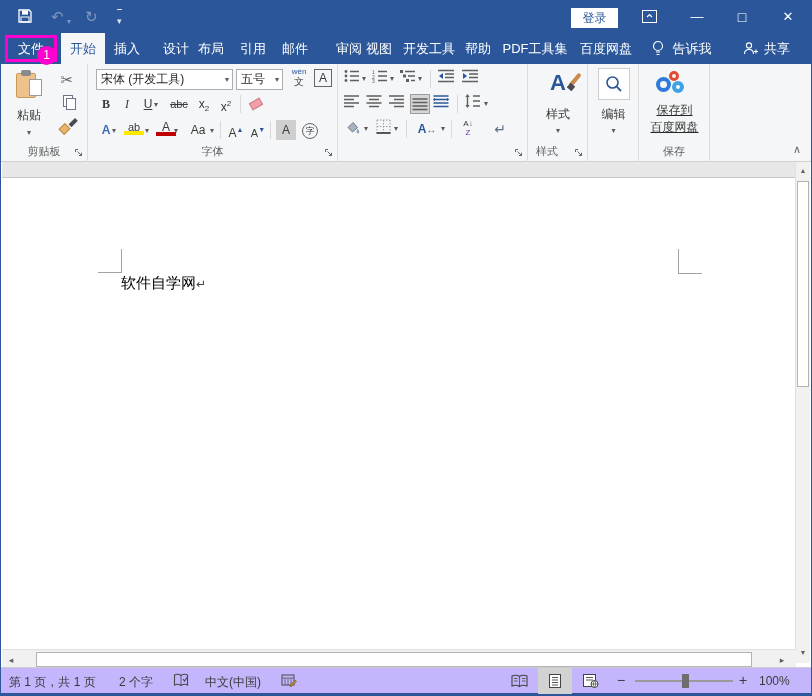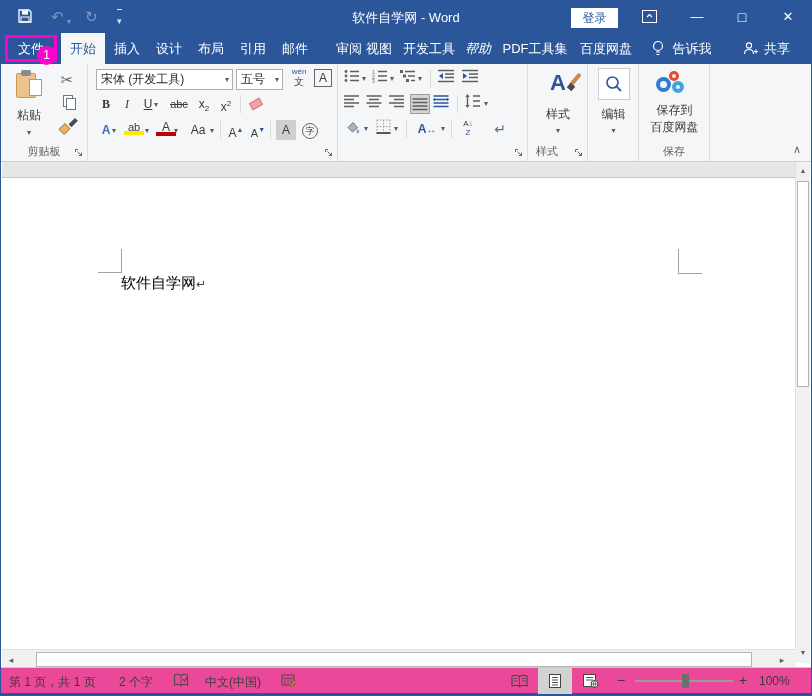--- a/index.html
+++ b/index.html
@@ -62,21 +62,21 @@
   #doc-text { position:absolute; left:119px; top:96px; font-size:15px; color:#000; }
   #doc-text .mark { font-size:12px; color:#444; }
 
   
   #vscroll { position:absolute; right:1px; top:161px; width:15px; height:501px; background:#f1f1f1; border-left:1px solid #e0e0e0; }
   #hscroll { position:absolute; left:1px; top:648px; width:794px; height:20px; background:#f1f1f1; border-top:1px solid #e0e0e0; }
   .sc-btn { position:absolute; background:#f1f1f1; color:#5f5f5f; text-align:center; }
   .sc-thumb { position:absolute; background:#fff; border:1px solid #b3b3b3; }
 
   
-  #statusbar { position:absolute; left:0; bottom:0; width:100%; height:28px; background:#ec4899; border-top:1px solid #cfcfcf; border-bottom:2px solid #2b579a; font-size:12px; color:#3b3b3b; }
+  #statusbar { position:absolute; left:0; bottom:0; width:100%; height:28px; background:#c4b5fd; border-top:1px solid #cfcfcf; border-bottom:2px solid #2b579a; font-size:12px; color:#3b3b3b; }
   .st { position:absolute; top:6px; }
   .viewbtn { position:absolute; top:0; width:34px; height:26px; text-align:center; padding-top:6px; }
   .viewbtn.sel { background:#d2d2d2; }
   #zoom-track { position:absolute; top:12px; left:634px; width:98px; height:2px; background:#9a9a9a; }
   #zoom-thumb { position:absolute; top:6px; left:681px; width:7px; height:14px; background:#6e6e6e; }
 
   svg { display:block; }
   .icon-line { stroke:#5f5f5f; stroke-width:1.4; }
 </style>
 </head>
@@ -90,47 +90,46 @@
           <path d="M2 2h10l2 2v10H2z" fill="none" stroke="#fff" stroke-width="1.3"></path>
           <rect x="5" y="2.6" width="6" height="4" fill="#fff"></rect>
           <rect x="4" y="9" width="8" height="5" fill="none" stroke="#fff"></rect>
         </svg>
     </span>
     <span class="tb-ico muted" style="left:50px;">↶</span>
     <span class="tb-ico muted" style="left:66px; top:11px; font-size:8px;">▾</span>
     <span class="tb-ico muted" style="left:84px;">↻</span>
     <span class="tb-ico" style="left:116px; top:8px; font-size:9px; border-top:1px solid #dfe6f2; padding-top:1px;">▾</span>
 
-    <div id="title-text">软件自学网 - Word</div>
 
     <div id="login-btn">登录</div>
     <span class="tb-ico" style="left:641px; top:9px;">
       <svg width="15" height="13" viewBox="0 0 15 13">
           <rect x="0.5" y="0.5" width="14" height="12" fill="none" stroke="#fff"></rect>
           <path d="M5 7l2.5-2.5L10 7" fill="none" stroke="#fff" stroke-width="1.2"></path>
         </svg>
     </span>
     <div class="winctl" style="left:681px;">—</div>
     <div class="winctl" style="left:726px; font-size:14px;">□</div>
     <div class="winctl" style="left:772px;">✕</div>
   </div>
 
   <div id="tabrow">
     <div id="file-tab-box">文件</div>
     <div id="step-badge">1</div>
     <div class="tab active" style="left:60px; width:44px;">开始</div>
     <div class="tab" style="left:106px; width:40px;">插入</div>
-    <div class="tab" style="left:148px; width:40px;">设计</div>
+    <div class="tab" style="left:148px; width:40px;text-align:right;">设计</div>
     <div class="tab" style="left:190px; width:40px;">布局</div>
     <div class="tab" style="left:232px; width:40px;">引用</div>
     <div class="tab" style="left:274px; width:40px;">邮件</div>
     <div class="tab" style="left:328px; width:40px;">审阅</div>
     <div class="tab" style="left:358px; width:40px;">视图</div>
     <div class="tab" style="left:400px; width:56px;">开发工具</div>
-    <div class="tab" style="left:458px; width:38px;font-style:italic;">帮助</div>
+    <div class="tab" style="left:458px; width:38px;">帮助</div>
     <div class="tab" style="left:498px; width:72px;">PDF工具集</div>
     <div class="tab" style="left:574px; width:62px;">百度网盘</div>
     <span style="position:absolute; left:650px; top:7px;">
       <svg width="14" height="17" viewBox="0 0 14 17">
           <circle cx="7" cy="6" r="4.5" fill="none" stroke="#fff" stroke-width="1.2"></circle>
           <path d="M5 12h4M5.5 14.5h3" stroke="#fff" stroke-width="1.2"></path>
         </svg>
     </span>
     <div class="tab" style="left:668px; width:46px;">告诉我</div>
     <span style="position:absolute; left:742px; top:8px;">
@@ -203,20 +202,21 @@
       <div class="sbtn" style="left:98px; top:56px; width:24px;">Aa</div>
       <span class="caret" style="position:absolute; left:122px; top:63px;">▾</span>
       <i class="sep-v" style="left:132px; top:57px;"></i>
       <div class="sbtn" style="left:138px; top:56px;"><span>A</span><sup style="color:#2b579a; font-size:7px;">▲</sup></div>
       <div class="sbtn" style="left:160px; top:56px; font-size:11px;"><span>A</span><sup style="color:#2b579a; font-size:7px;">▼</sup></div>
       <i class="sep-v" style="left:182px; top:57px;"></i>
       <div class="sbtn" style="left:188px; top:56px; background:#cfcfcf;">A</div>
       <div class="sbtn" style="left:212px; top:56px;">
         <span style="display:inline-block; width:16px; height:16px; border:1px solid #666; border-radius:50%; font-size:9px; line-height:15px;">字</span>
       </div>
+      <div class="glabel">字体</div>
       <span class="launcher">
         <svg width="10" height="10" viewBox="0 0 10 10">
             <path d="M1.5 4V1.5H4" fill="none" stroke="#666"></path>
             <path d="M3.5 3.5L7.5 7.5M7.5 7.5V4.8M7.5 7.5H4.8" fill="none" stroke="#666"></path>
           </svg>
       </span>
     </div>
 
     <div class="group" style="left:337px; width:190px;">
       <div class="sbtn" style="left:6px; top:5px;">
@@ -355,21 +355,21 @@
               <circle cx="7.5" cy="7.5" r="5.5" fill="none" stroke="#2b579a" stroke-width="1.6"></circle>
               <path d="M11.7 11.7L16 16" stroke="#2b579a" stroke-width="1.8"></path>
             </svg>
         </div>
         <div class="cap" style="margin-top:6px;">编辑</div>
         <div class="caret" style="margin-top:4px;">▾</div>
       </div>
     </div>
 
     <div class="group" style="left:638px; width:71px;">
-      <div class="bigbtn" style="left:3px; top:5px; width:65px;">
+      <div class="bigbtn" style="left:3px; top:5px; width:65px;text-decoration:underline;">
         <div style="position:relative; height:30px;">
           <span class="ring" style="left:14px; top:8px; width:15px; height:15px; border:4px solid #2f7bd9;"></span>
           <span class="ring" style="left:30px; top:12px; width:12px; height:12px; border:4px solid #3fa3e3;"></span>
           <span class="ring" style="left:27px; top:2px; width:10px; height:10px; border:3.5px solid #e2492f;"></span>
         </div>
         <div class="cap" style="margin-top:3px;">保存到</div>
         <div class="cap">百度网盘</div>
       </div>
       <div class="glabel">保存</div>
     </div>

